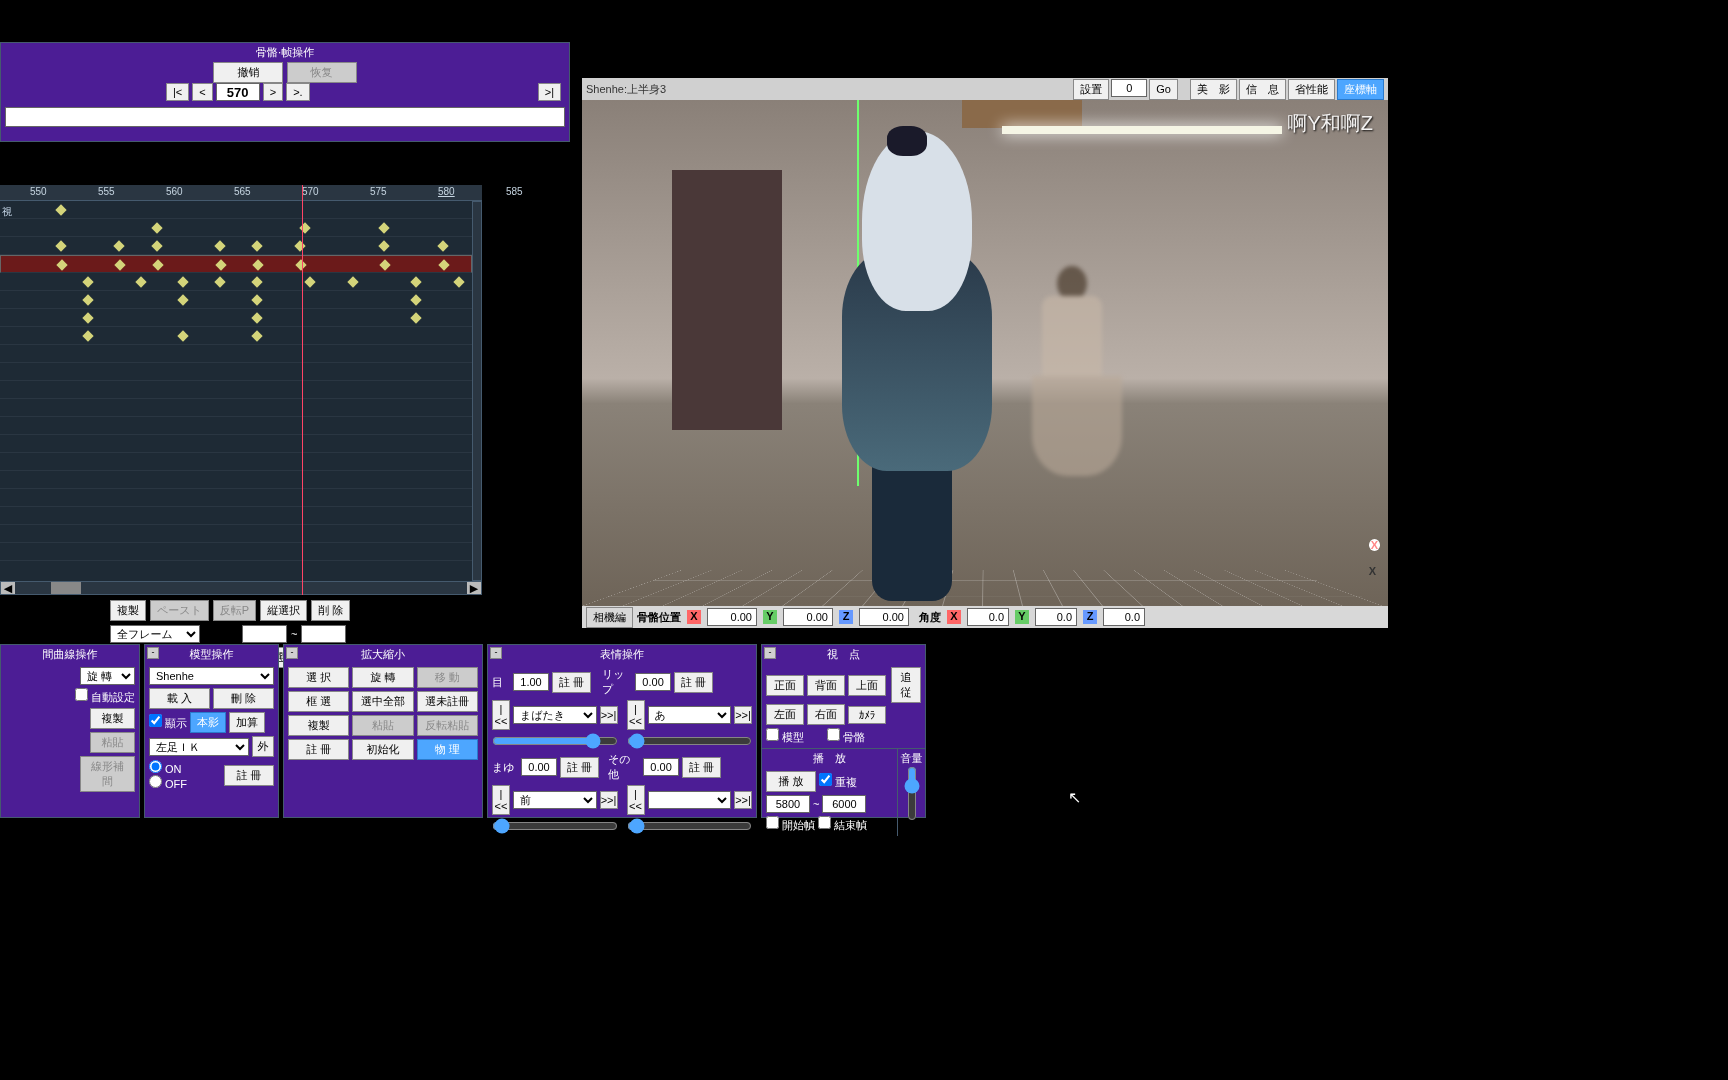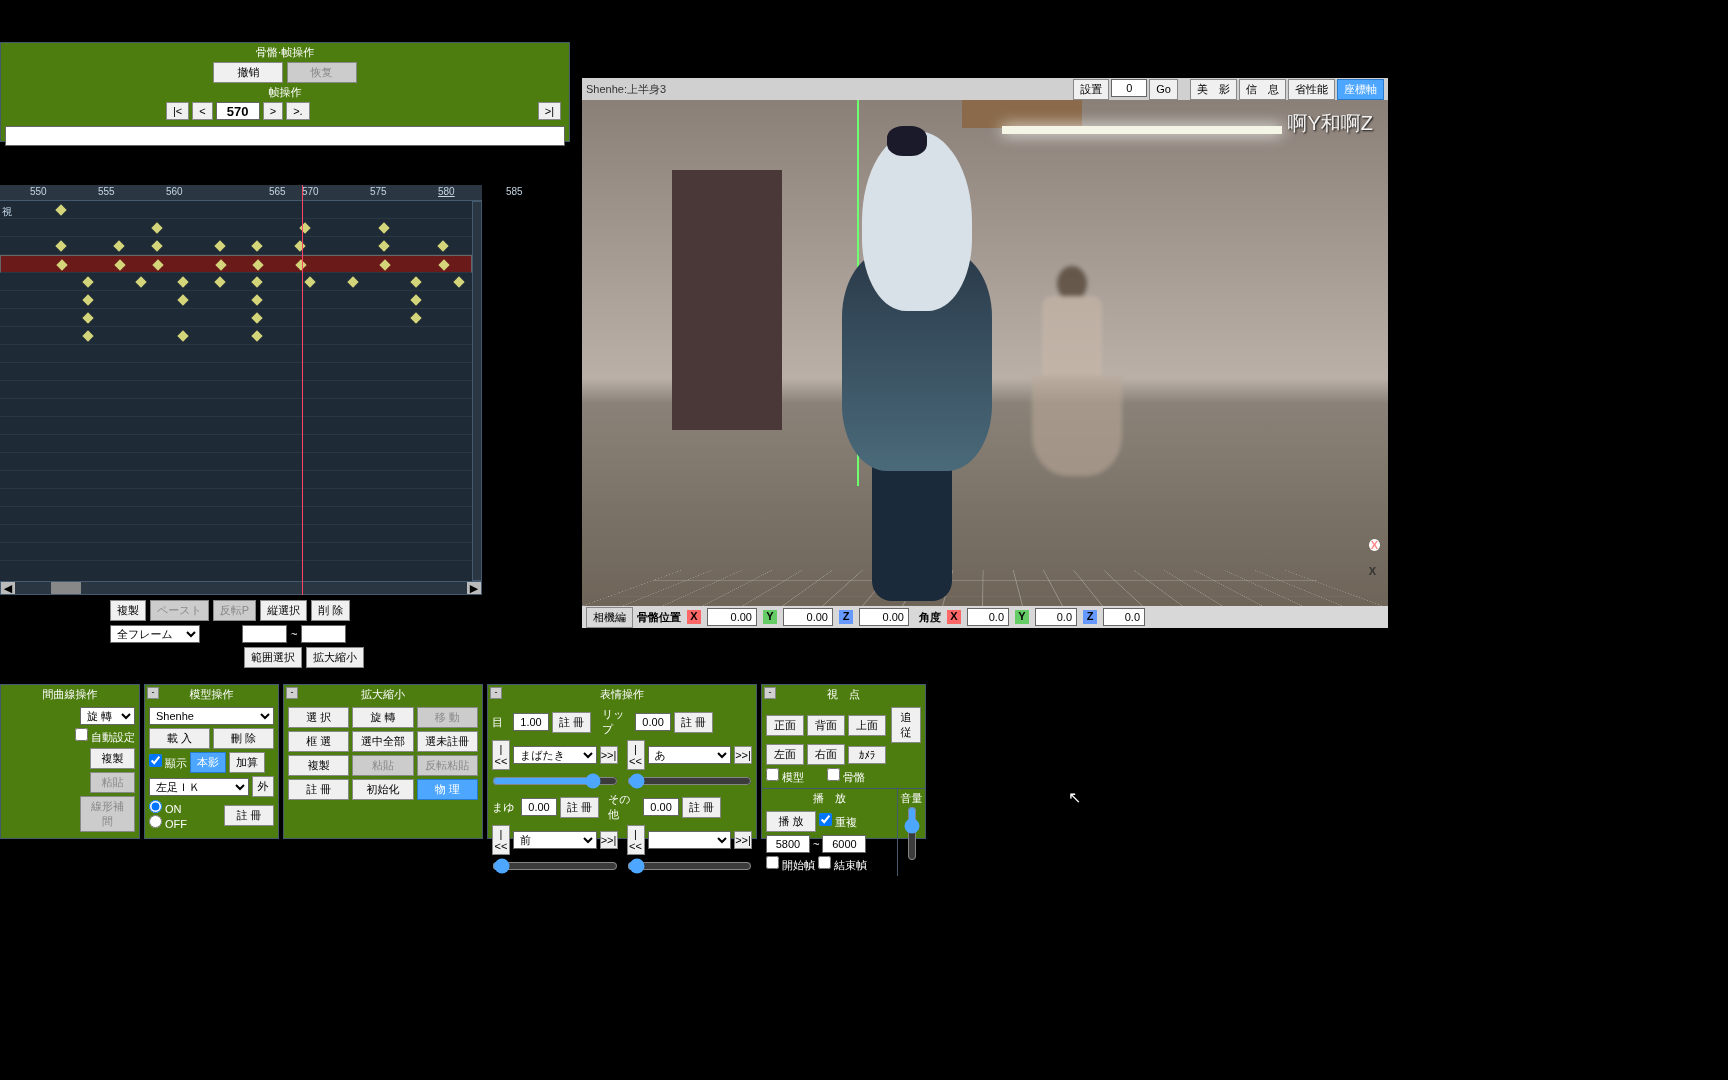--- a/index.html
+++ b/index.html
@@ -1,21 +1,21 @@
 <!DOCTYPE html>
 <html><head>
 <meta charset="utf-8">
 <style>
 *{margin:0;padding:0;box-sizing:border-box;font-family:"MS Gothic","Meiryo",sans-serif;font-size:11px}
 body{background:#000;width:1728px;height:1080px;position:relative;overflow:hidden;color:#fff}
 .btn{background:#f0f0f0;color:#000;border:1px solid #888;padding:2px 6px;cursor:pointer;display:inline-flex;align-items:center;justify-content:center;min-height:18px}
 .btn-dis{background:#ccc;color:#888}
 .inp{background:#fff;color:#000;border:1px solid #666;padding:1px 4px;text-align:center;height:18px}
 .sel{background:#fff;color:#000;border:1px solid #666;height:18px;padding:0 2px}
-.panel{background:#4d7c0f;border:1px solid #455a6e;position:absolute}
+.panel{background:#4c1d95;border:1px solid #455a6e;position:absolute}
 .panel-title{color:#fff;text-align:center;font-size:11px;padding:2px 0}
 .axis-label{display:inline-block;width:14px;height:14px;text-align:center;font-weight:bold;color:#000;margin:0 2px}
 .axis-x{background:#ff6666}
 .axis-y{background:#66cc66}
 .axis-z{background:#6699ff}
 .minbtn{background:#d0d0d0;color:#000;border:1px solid #888;width:12px;height:12px;font-size:9px;line-height:8px;text-align:center;position:absolute;top:2px;left:2px;cursor:pointer}
 input[type=checkbox]{margin-right:3px}
 input[type=radio]{margin-right:3px}
 .slider{width:100%;accent-color:#4da6ff}
 
@@ -44,21 +44,21 @@
 .char .body{position:absolute;top:130px;left:30px;width:150px;height:220px;background:linear-gradient(#2a3a4a,#4a6a7a);border-radius:30%}
 .char .legs{position:absolute;top:280px;left:60px;width:80px;height:200px;background:#1a2a3a;border-radius:20px}
 .dancer{position:absolute;left:440px;bottom:60px;width:100px;height:280px;opacity:0.6;filter:blur(2px)}
 .dancer .head{position:absolute;top:0;left:35px;width:30px;height:35px;background:#3a2a1a;border-radius:50%}
 .dancer .torso{position:absolute;top:30px;left:20px;width:60px;height:90px;background:#c8b8a8;border-radius:10px}
 .dancer .skirt{position:absolute;top:110px;left:10px;width:90px;height:100px;background:#b8a898;border-radius:0 0 40% 40%}
 .vaxis{position:absolute;left:275px;top:0;bottom:120px;width:2px;background:#6eff6e}
 #vp-stat{position:absolute;bottom:0;left:0;right:0;height:22px;background:#d8d8d8;display:flex;align-items:center;padding:0 4px;gap:4px;color:#000}
 
 
-.bp{position:absolute;top:684px;height:155px}
+.bp{position:absolute;top:644px;height:174px}
 #bp1{left:0;width:140px}
 #bp2{left:144px;width:135px}
 #bp3{left:283px;width:200px}
 #bp4{left:487px;width:270px}
 #bp5{left:761px;width:165px}
 .bp-row{display:flex;gap:3px;margin:3px 4px;align-items:center}
 
 #tl-btns{position:absolute;left:110px;top:600px;width:450px}
 #tl-btns .r{display:flex;gap:4px;margin-bottom:4px;align-items:center}
 
@@ -67,39 +67,38 @@
 </style>
 </head>
 <body>
 
 <div class="panel" id="tl-top">
   <div class="panel-title">骨骼·帧操作</div>
   <div style="text-align:center">
     <button class="btn" style="width:70px">撤销</button>
     <button class="btn btn-dis" style="width:70px">恢复</button>
   </div>
-  <div class="panel-title">帧操作</div>
   <div style="display:flex;align-items:center;gap:3px;padding-left:165px">
     <button class="btn">|&lt;</button>
     <button class="btn">&lt;</button>
     <input class="inp" style="width: 44px; font-weight: bold; font-size: 13px;" value="570">
     <button class="btn">&gt;</button>
     <button class="btn">&gt;.</button>
     <div style="flex:1"></div>
     <button class="btn" style="margin-right:8px">&gt;|</button>
   </div>
   <div style="background:#fff;height:20px;margin:6px 4px 0 4px;border:1px solid #666"></div>
 </div>
 
 <div id="tl-grid">
   <div class="tl-ruler" id="ruler">
       <span class="tl-tick" style="left: 30px;">550</span>
       <span class="tl-tick" style="left: 98px;">555</span>
       <span class="tl-tick" style="left: 166px;">560</span>
-      <span class="tl-tick" style="left: 234px; margin-left: 35px;">565</span>
+      <span class="tl-tick" style="left: 234px;">565</span>
       <span class="tl-tick" style="left: 302px;">570</span>
       <span class="tl-tick" style="left: 370px;">575</span>
       <span class="tl-tick" style="left: 438px; text-decoration: underline;">580</span>
       <span class="tl-tick" style="left: 506px;">585</span>
     </div>
   <div style="position:absolute;left:2px;top:20px;color:#cde;font-size:10px">視</div>
   <div class="tl-rows" id="tlrows">
       <div class="tl-row">
         <div class="keyframe" style="left: 57.1px;"></div>
       </div>

